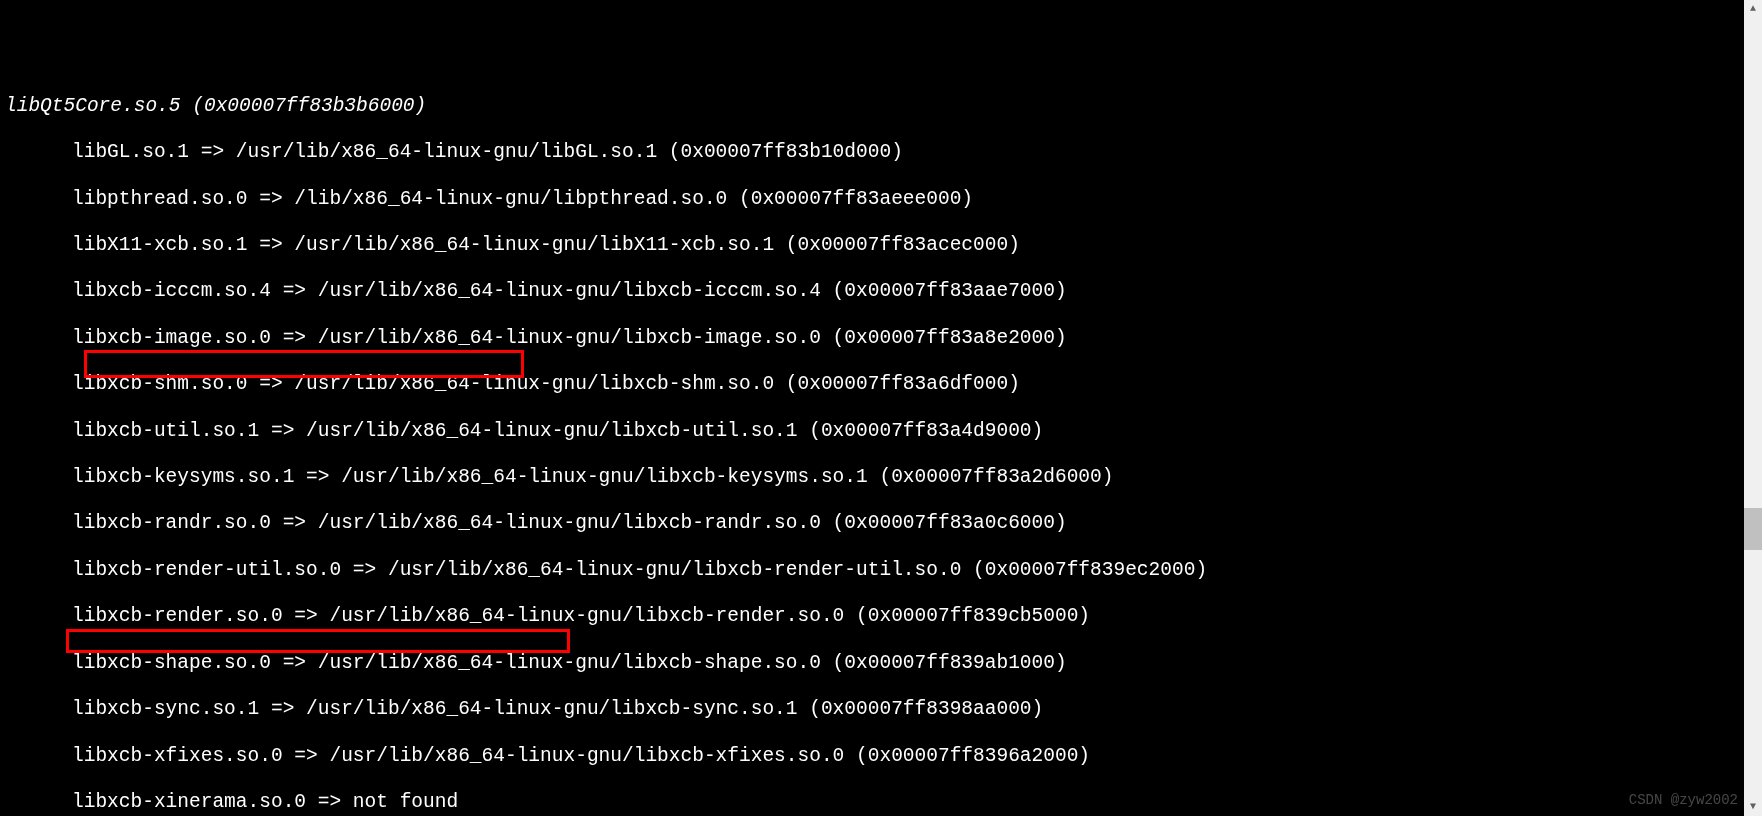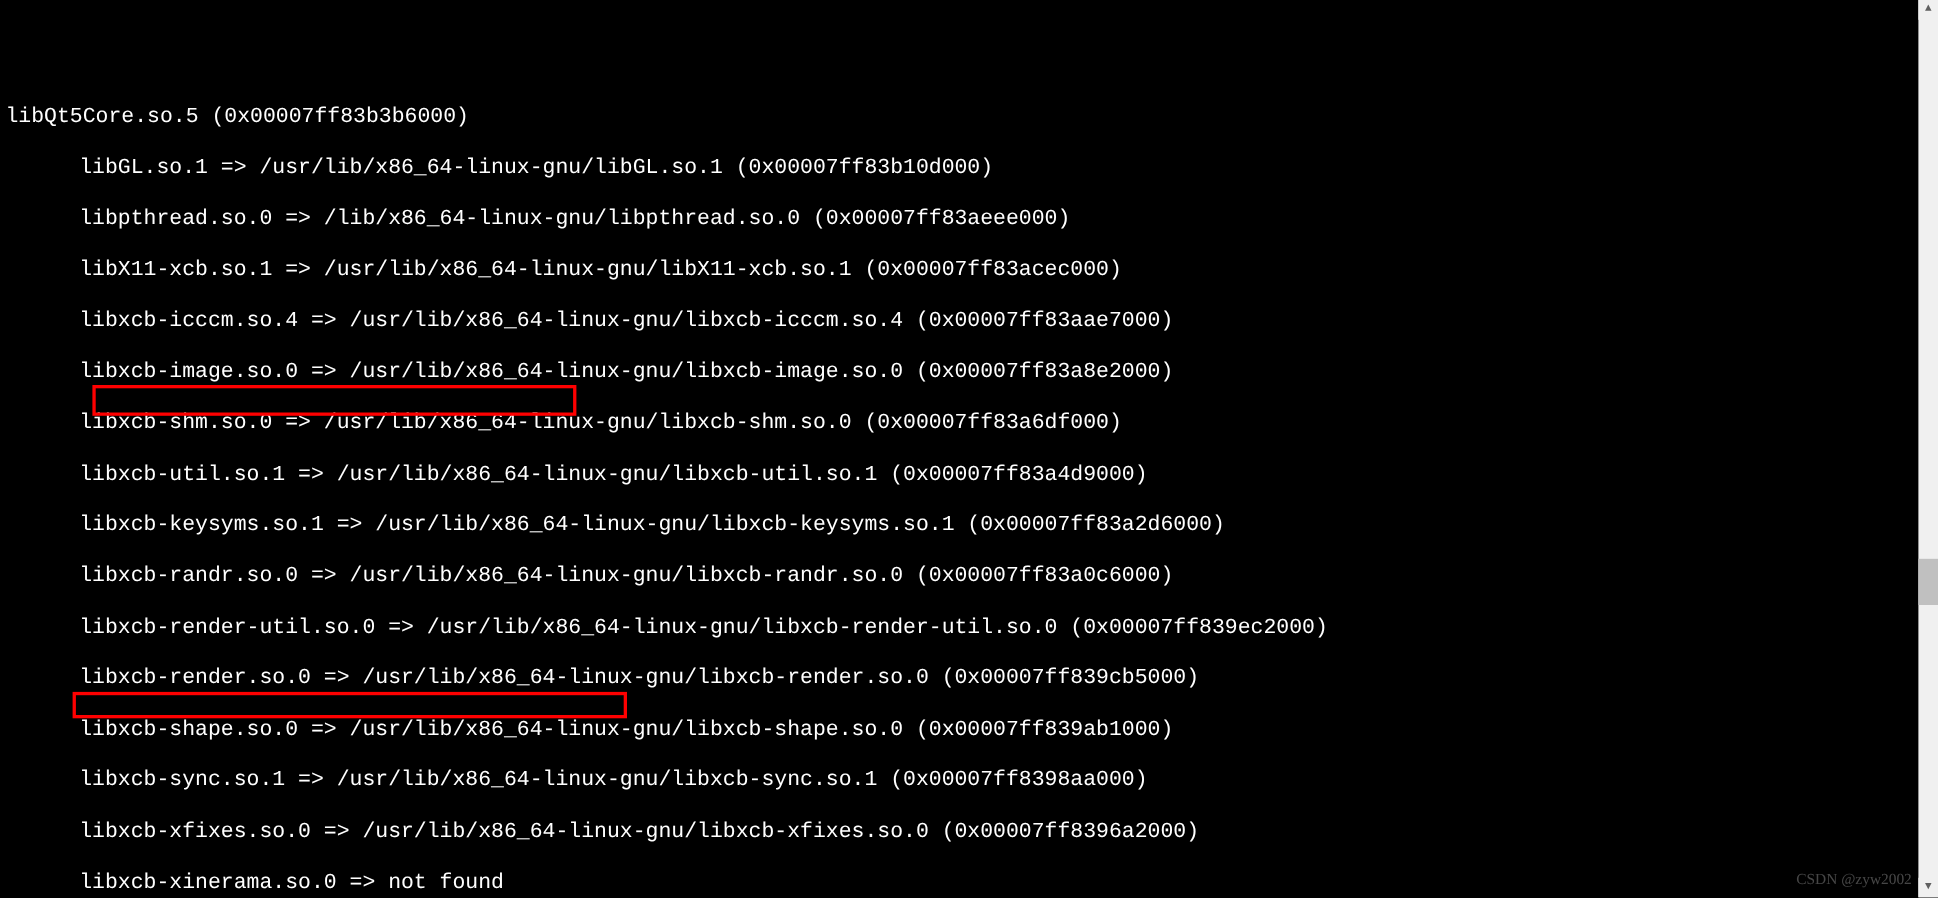--- a/index.html
+++ b/index.html
@@ -15,20 +15,21 @@
       line-height: 23.2px;
       white-space: pre;
       padding: 2px 0;
       position: relative;
       width: 1762px;
       height: 816px;
       overflow: hidden;
     }
     .line0 {
       padding-left: 5px;
+      font-style: italic;
     }
     .line {
       padding-left: 72px;
     }
     .highlight-box {
       position: absolute;
       border: 3px solid #ff0000;
       pointer-events: none;
     }
     .box1 {
@@ -72,21 +73,21 @@
     .thumb1 {
       top: 508px;
       height: 42px;
     }
     .watermark {
       position: absolute;
       bottom: 4px;
       right: 24px;
       color: rgba(200,200,200,0.35);
       font-size: 14px;
-      font-family: Liberation Serif, serif;
+      font-family: Liberation Mono, monospace;
       white-space: nowrap;
     }
   </style>
 </head>
 <body>
 
 
 
 <div class="line0">libQt5Core.so.5 (0x00007ff83b3b6000)</div>
 <div class="line">libGL.so.1 =&gt; /usr/lib/x86_64-linux-gnu/libGL.so.1 (0x00007ff83b10d000)</div>

